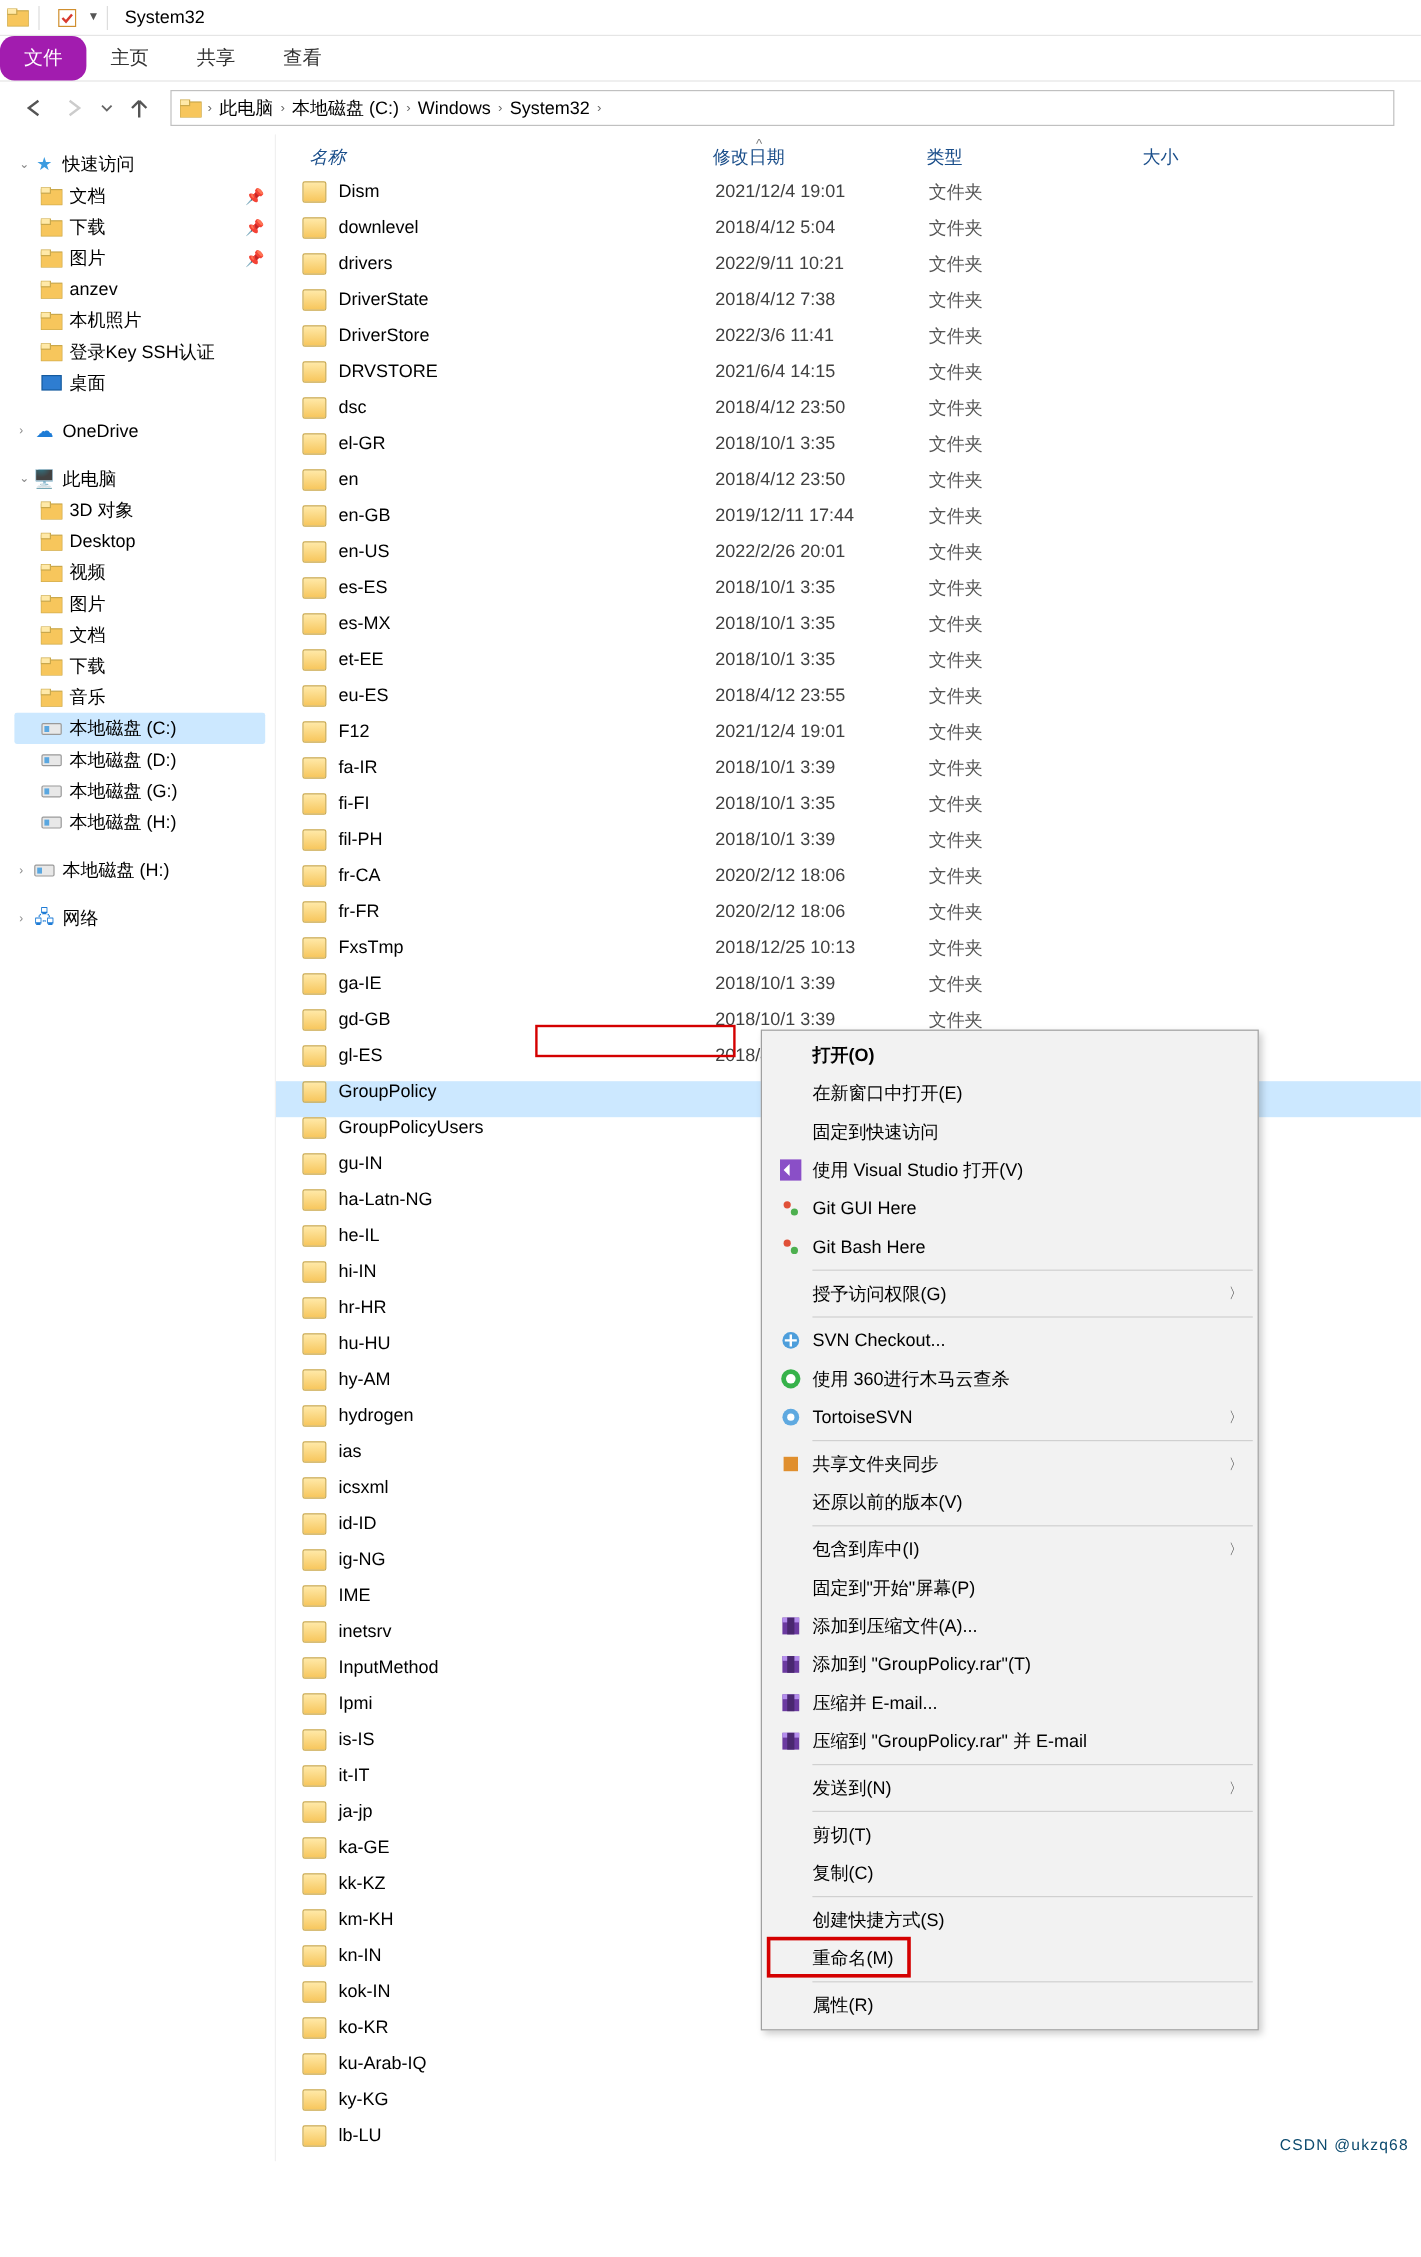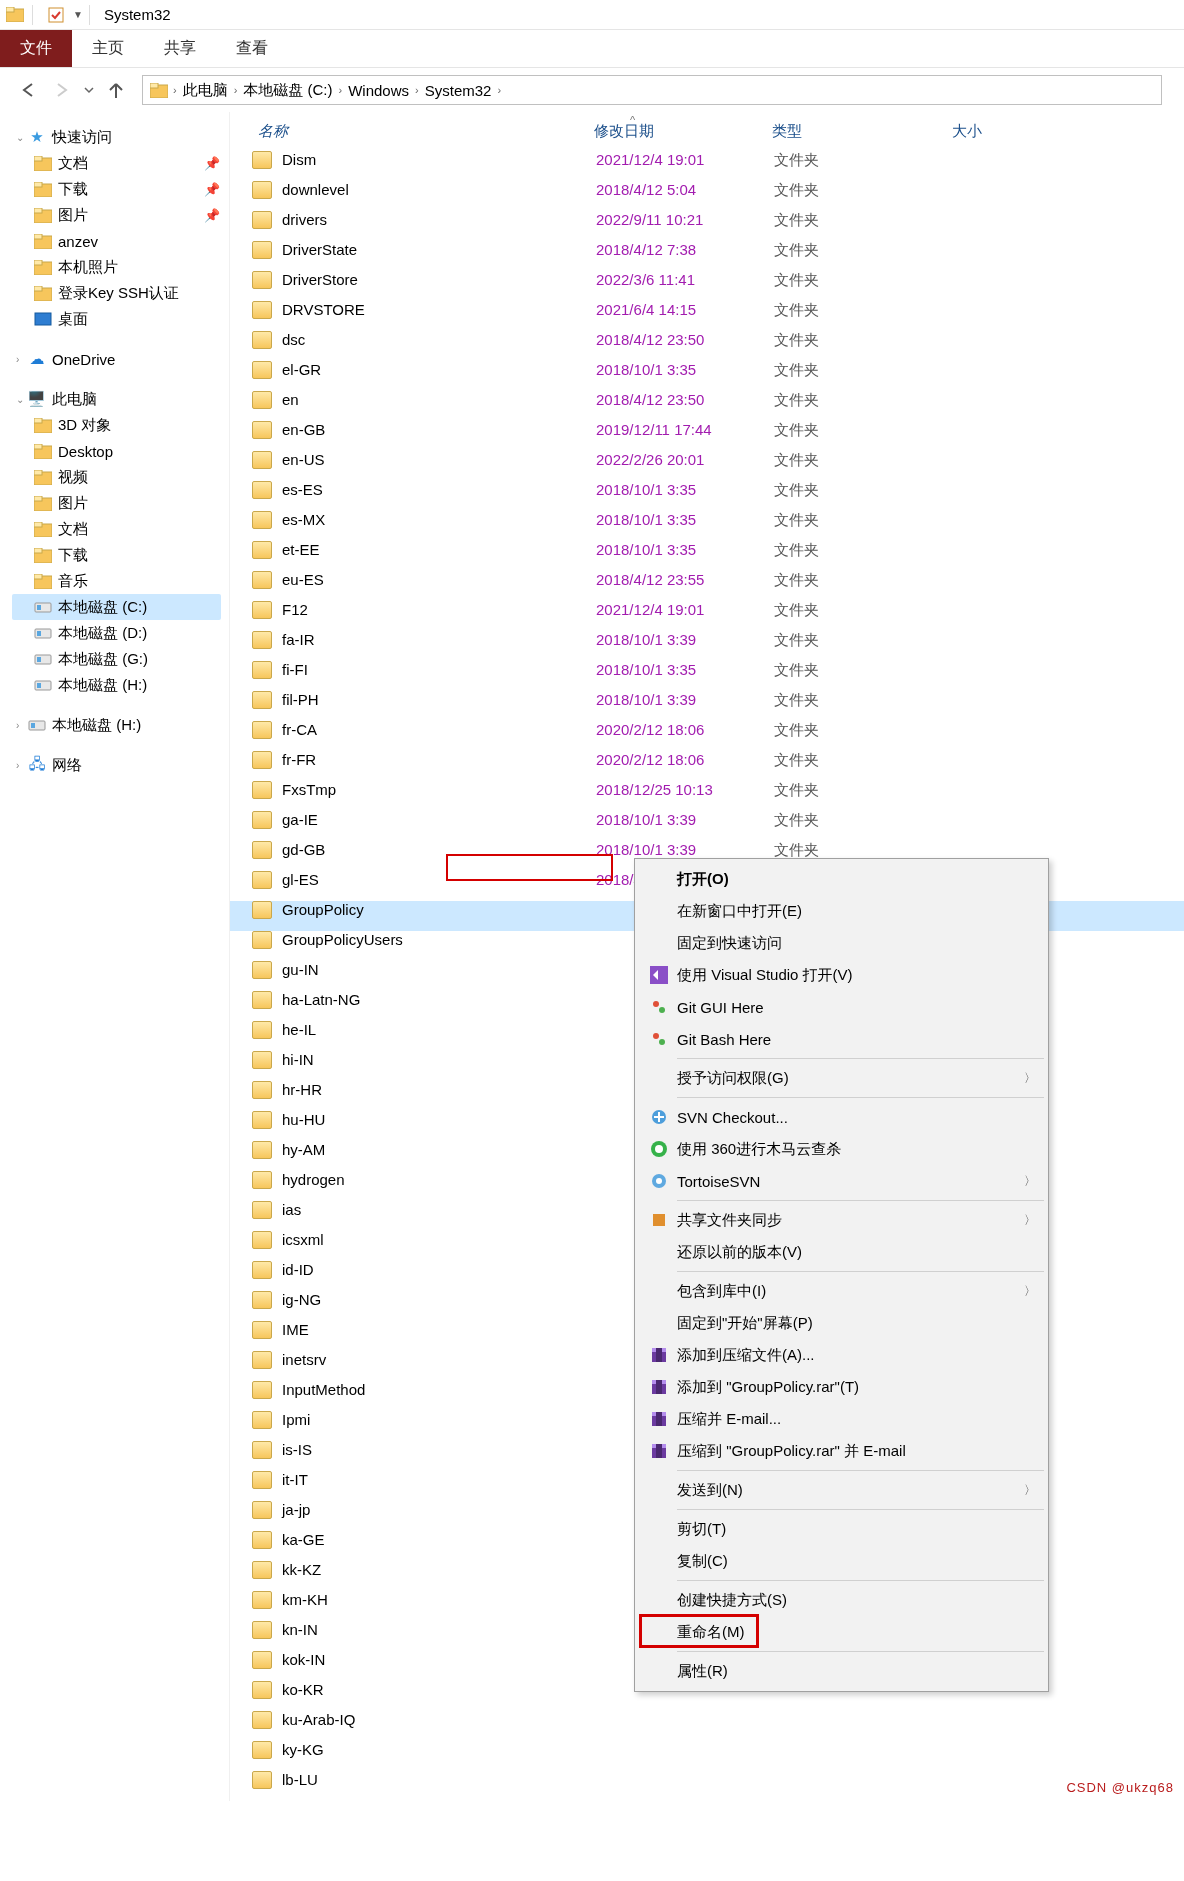--- a/index.html
+++ b/index.html
@@ -9,21 +9,21 @@
   
   .titlebar { height:30px; background:#fff; display:flex; align-items:center; border-bottom:1px solid #e5e5e5; }
   .tb-ico { width:22px; height:22px; margin-left:4px; display:inline-flex; align-items:center; justify-content:center;}
   .tb-sep { border-left:1px solid #ddd; height:20px; margin-left:6px; margin-right:8px;}
   .tb-title { margin-left:6px; font-size:15px;}
   .qat-arrow { font-size:10px; color:#555; margin-left:6px;}
 
   
   .ribbon { height:38px; display:flex; align-items:flex-end; border-bottom:1px solid #e5e5e5; background:#fff;}
   .tab { padding:8px 20px 8px; font-size:16px; color:#333; cursor:default;}
-  .tab.active { background:#7f1d1d; color:#fff;}
+  .tab.active { background:#a21caf; color:#fff;border-radius:12px;}
 
   
   .navbar { height:44px; display:flex; align-items:center; padding:0 14px; gap:6px; border-bottom:none;}
   .nav-btn { width:28px; height:28px; display:flex; align-items:center; justify-content:center; color:#666;}
   .nav-btn.enabled { color:#666;}
   .nav-btn.dim { color:#ccc;}
   .breadcrumbs { flex:1; height:30px; border:1px solid #c0c0c0; background:#fff; display:flex; align-items:center; padding:0 6px; margin-left:6px; margin-right:8px;}
   .crumb-ico { width:20px; height:20px; display:inline-flex; align-items:center; justify-content:center; margin-right:2px;}
   .crumb { padding:0 4px; font-size:15px; color:#000; cursor:default; }
   .crumb-sep { color:#666; font-size:11px; padding:0 2px;}
@@ -47,35 +47,35 @@
   .col.name { width:336px;font-style:italic;}
   .col.date { width:178px;}
   .col.type { width:180px;}
   .col.size { }
   .rows { }
   .row { display:flex; align-items:flex-start; height:30px; padding-left:22px; }
   .row.selected { background:#cce8ff;}
   .folder-mini { width:20px; height:18px; background:linear-gradient(#ffe9a8,#f7c65c); border:1px solid #caa84b; border-radius:2px; margin-right:10px;}
   .cell { font-size:15px; }
   .cell.name { width:314px;}
-  .cell.date { width:178px; color:#a21caf;}
+  .cell.date { width:178px; color:#404040;}
   .cell.type { width:180px; color:#555;}
   .highlight-name { position:absolute; left:216px; top:742px; width:167px; height:27px; border:2px solid #d40000; pointer-events:none;}
   .highlight-del { position:absolute; border:3px solid #d40000; pointer-events:none;}
 
   
   .ctx { position:absolute; left:404px; top:746px; width:415px; background:#f2f2f2; border:1px solid #a0a0a0; box-shadow:3px 3px 6px rgba(0,0,0,.2); padding:4px 2px;}
   .ctx-row { display:flex; align-items:center; height:32px; padding-left:10px; padding-right:10px; font-size:15px; position:relative;}
   .ctx-row.hover { background:#d8d8d8;}
   .ctx-row .ci { width:24px; display:inline-flex; align-items:center; justify-content:center; margin-right:6px; font-size:15px;}
   .ctx-row .arrow { margin-left:auto; color:#444; font-size:12px;}
   .ctx-sep { height:1px; background:#d0d0d0; margin:3px 2px 3px 40px;}
   .ctx-text { }
   
-  .watermark { position:absolute; right:10px; bottom:6px; color:#b91c1c; font-size:13px; letter-spacing:1px;}
+  .watermark { position:absolute; right:10px; bottom:6px; color:#0c4a6e; font-size:13px; letter-spacing:1px;}
   svg { display:block;}
 </style>
 </head>
 <body>
 
 <div class="window">
 
   <div class="titlebar">
     <span class="tb-ico">
       <svg width="18" height="15">

